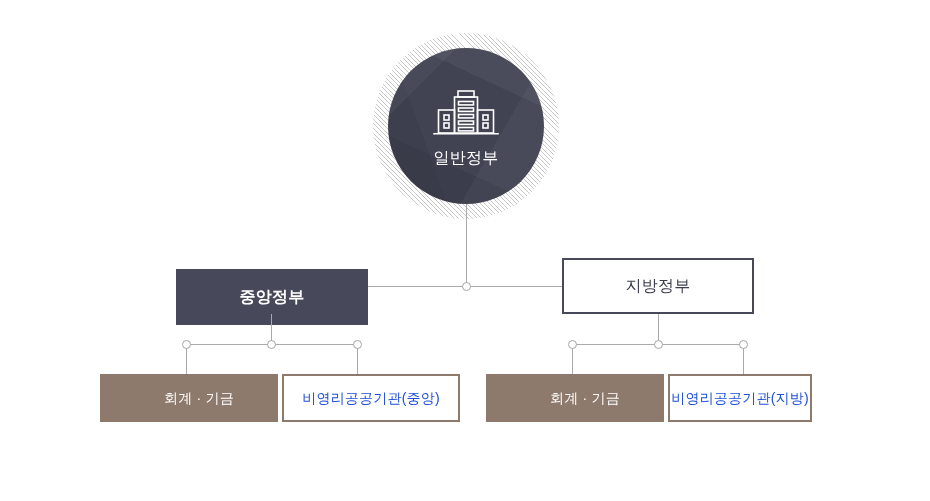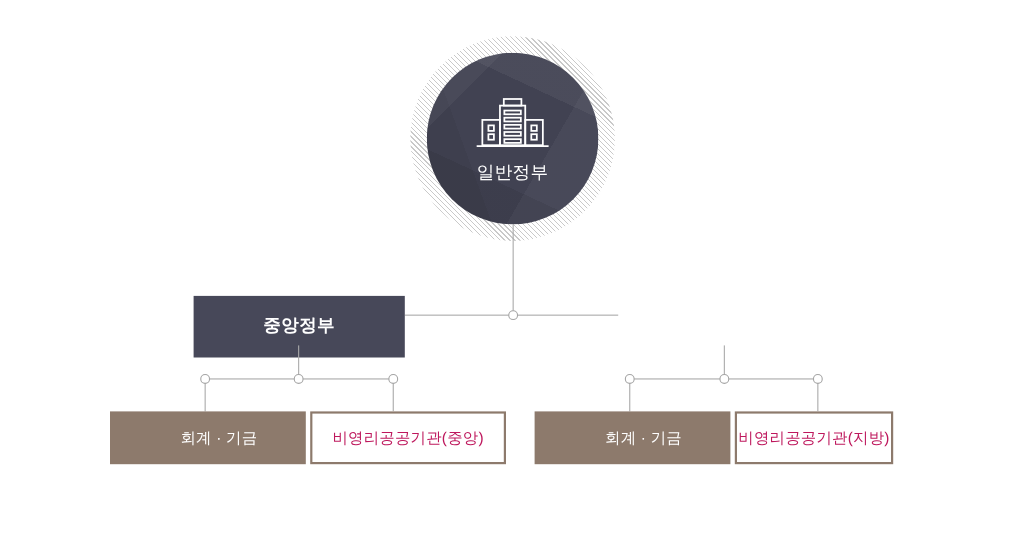--- a/index.html
+++ b/index.html
@@ -110,21 +110,21 @@
   .box-brown-fill {
     background: #8d7a6c;
     color: #ffffff;
     font-size: 14px;
     letter-spacing: 0.2px;
     padding-left: 20px;
   }
   .box-brown-outline {
     background: #ffffff;
     border: 2px solid #8d7a6c;
-    color: #be185d;
+    color: #1d4ed8;
     font-size: 14px;
     letter-spacing: 0.2px;
   }
 </style>
 </head>
 <body>
 
 <div id="chart">
 
   <div class="hatch-ring"></div>
@@ -160,20 +160,23 @@
   <div class="vline" style="left:466px; top:204px; height:82px;"></div>
 
   <div class="hline" style="left:368px; top:286px; width:194px;"></div>
 
   <div class="node-dot" style="left:462px; top:282px;"></div>
 
   <div class="box box-dark-fill" style="left:176px; top:269px; width:192px; height:56px;">
     <span>중앙정부</span>
   </div>
 
+  <div class="box box-dark-outline" style="left:562px; top:258px; width:192px; height:56px;">
+    <span>지방정부</span>
+  </div>
 
   <div class="vline" style="left:271px; top:314px; height:30px;"></div>
   <div class="hline" style="left:186px; top:344px; width:171px;"></div>
   <div class="vline" style="left:186px; top:344px; height:30px;"></div>
   <div class="vline" style="left:357px; top:344px; height:30px;"></div>
   <div class="node-dot" style="left:182px; top:340px;"></div>
   <div class="node-dot" style="left:267px; top:340px;"></div>
   <div class="node-dot" style="left:353px; top:340px;"></div>
 
   <div class="vline" style="left:658px; top:314px; height:30px;"></div>

